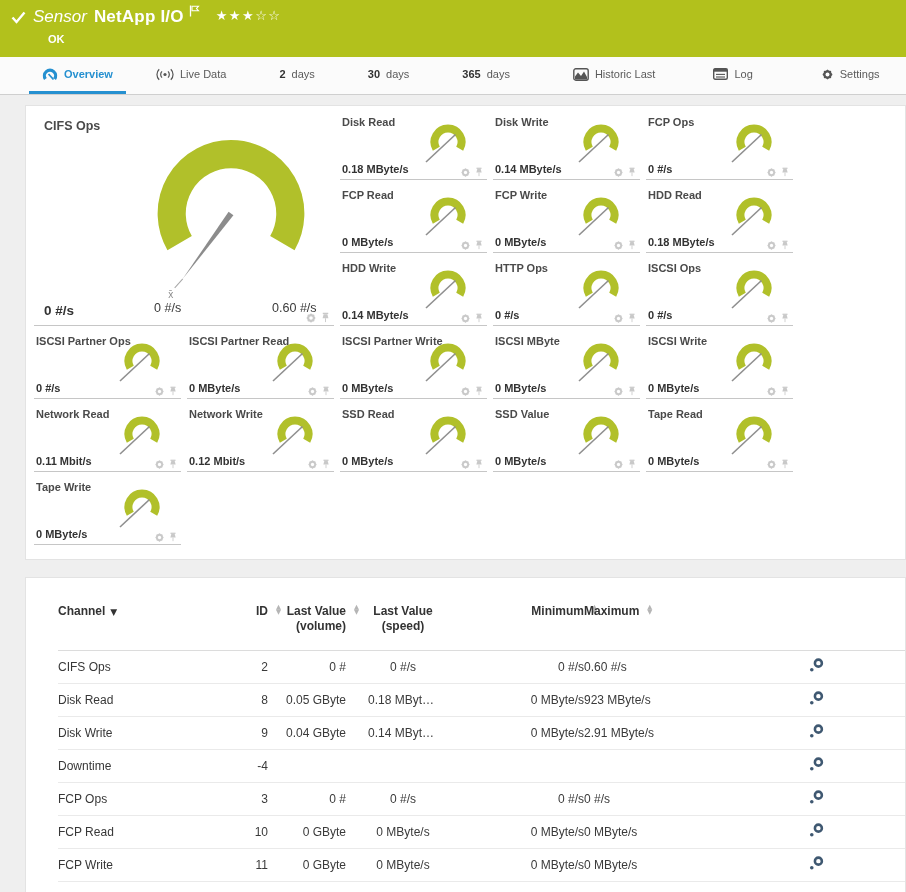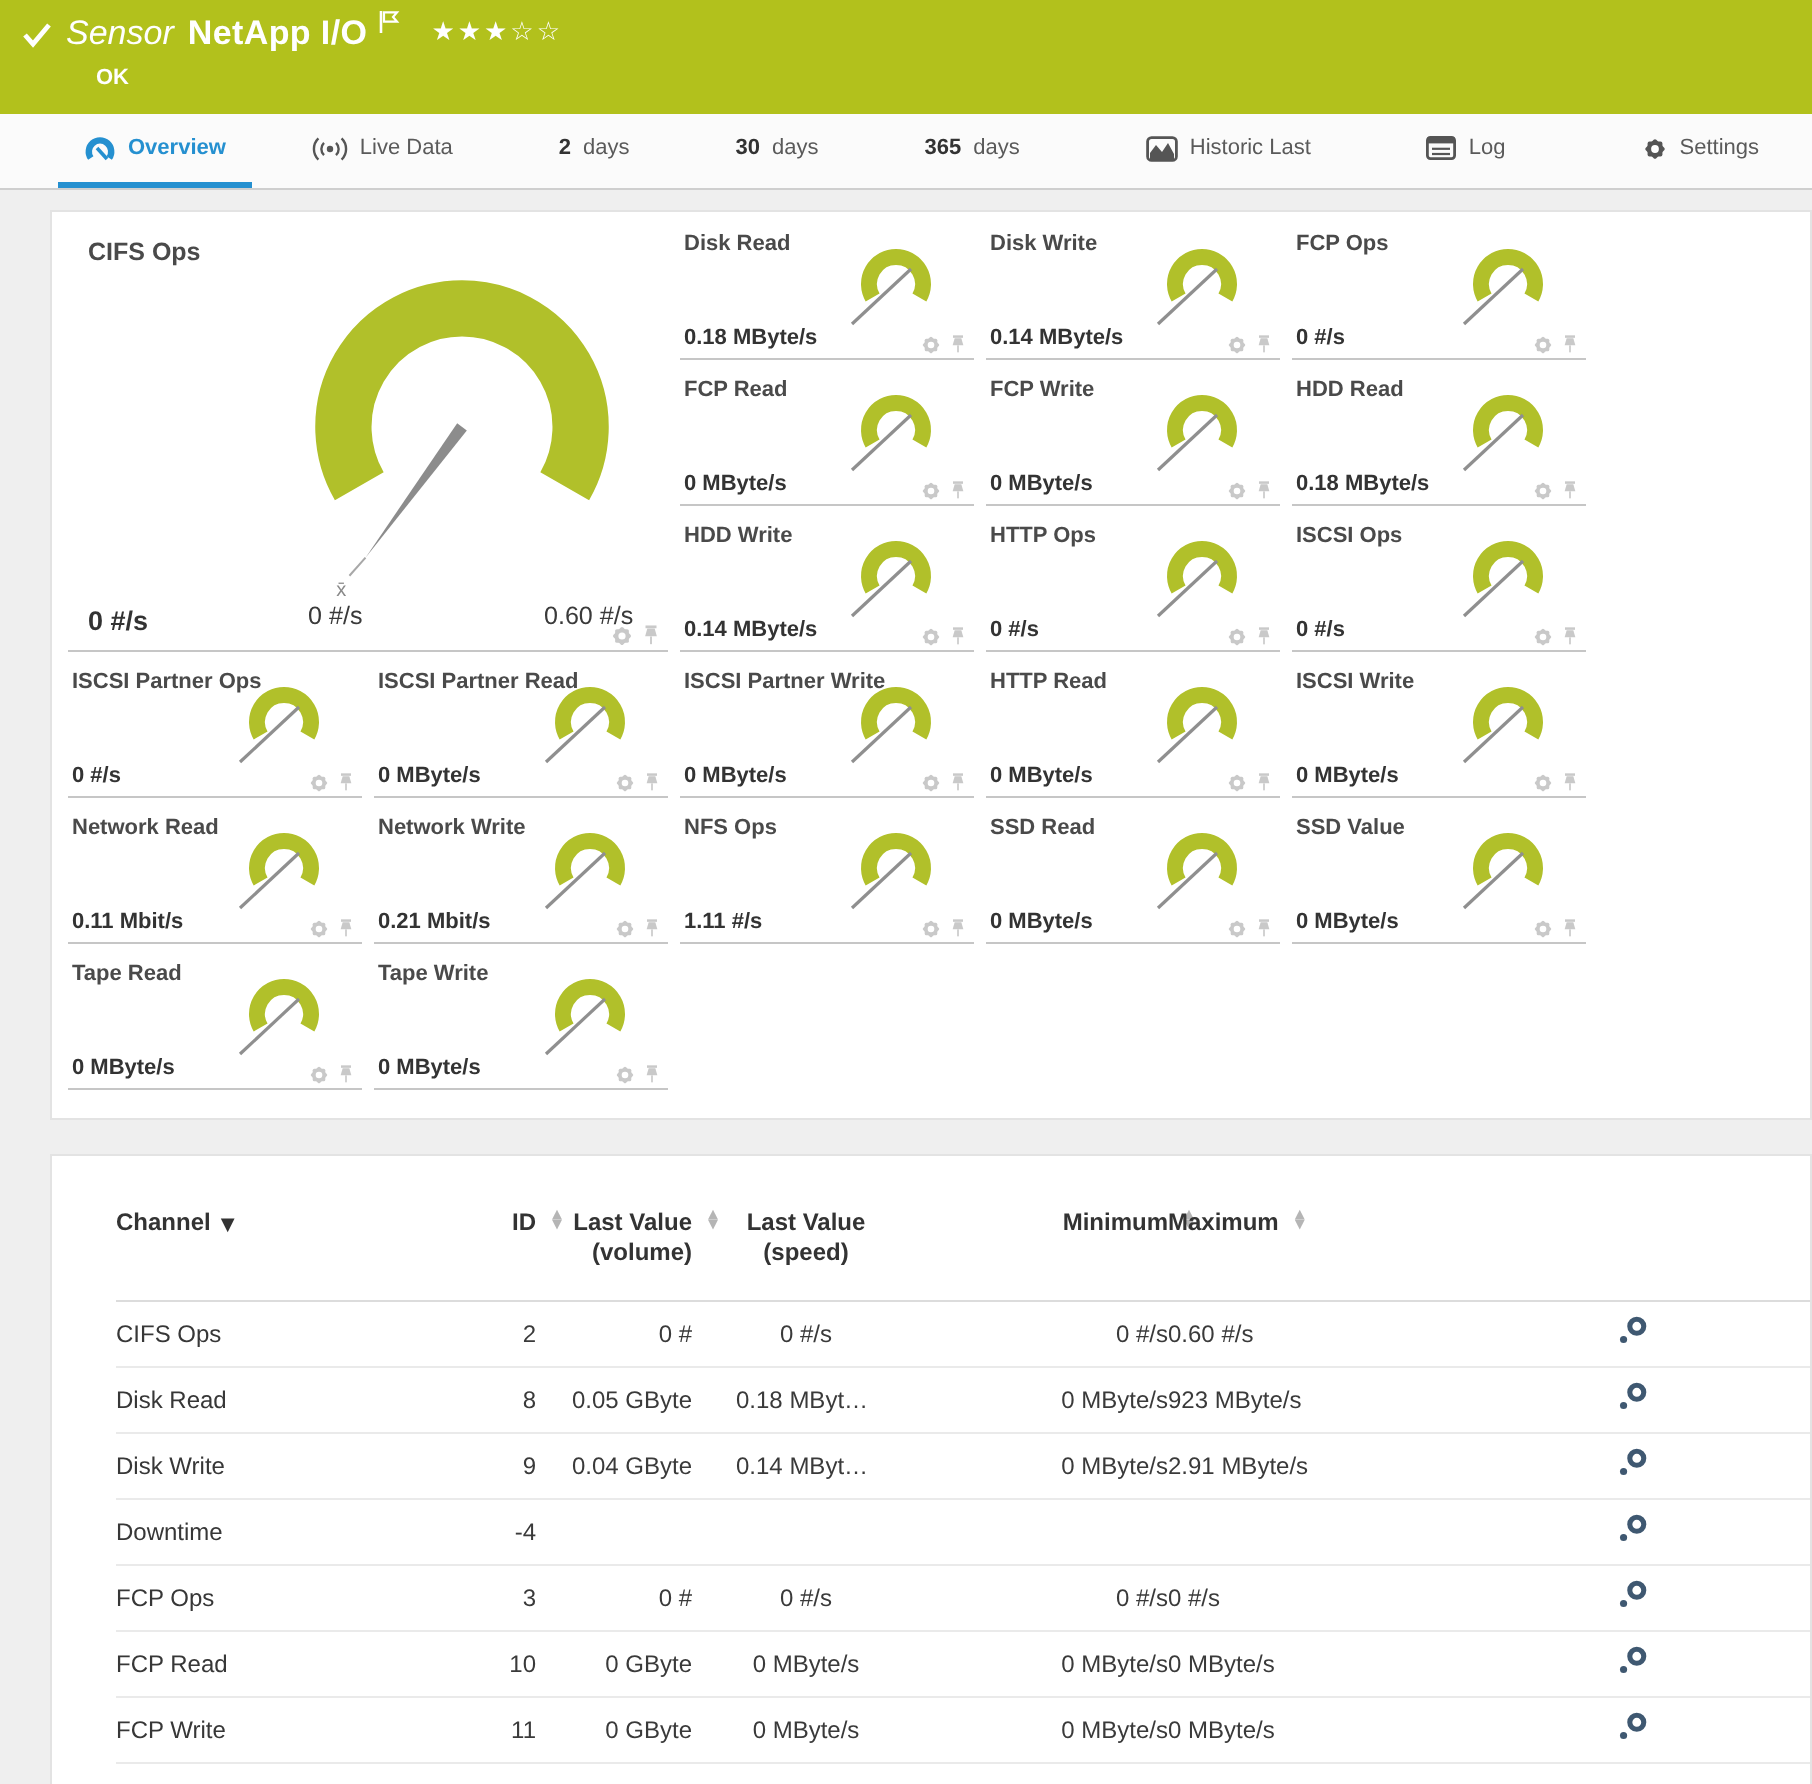--- a/index.html
+++ b/index.html
@@ -463,21 +463,21 @@
       </span>
       <span>
         <svg width="10" height="10" viewBox="0 0 12 12" fill="currentColor">
               <use href="#sym-pin"></use>
             </svg>
       </span>
     </div>
   </div>
 
   <div class="gpanel">
-    <div class="glabel">HTTP Read</div>
+    <div class="glabel">ISCSI MByte</div>
     <svg class="gsvg" width="52" height="46" viewBox="0 0 52 46">
       <use href="#sym-smallgauge"></use>
     </svg>
     <div class="gvalue">0 MByte/s</div>
     <div class="gicons">
       <span>
         <svg width="11" height="11" viewBox="0 0 14 14" fill="currentColor">
               <use href="#sym-gear"></use>
             </svg>
       </span>
@@ -527,54 +527,35 @@
             </svg>
       </span>
     </div>
   </div>
 
   <div class="gpanel">
     <div class="glabel">Network Write</div>
     <svg class="gsvg" width="52" height="46" viewBox="0 0 52 46">
       <use href="#sym-smallgauge"></use>
     </svg>
-    <div class="gvalue">0.21 Mbit/s</div>
-    <div class="gicons">
-      <span>
-        <svg width="11" height="11" viewBox="0 0 14 14" fill="currentColor">
-              <use href="#sym-gear"></use>
-            </svg>
-      </span>
-      <span>
-        <svg width="10" height="10" viewBox="0 0 12 12" fill="currentColor">
-              <use href="#sym-pin"></use>
-            </svg>
-      </span>
-    </div>
-  </div>
-
-  <div class="gpanel">
-    <div class="glabel">NFS Ops</div>
-    <svg class="gsvg" width="52" height="46" viewBox="0 0 52 46">
-      <use href="#sym-smallgauge"></use>
-    </svg>
-    <div class="gvalue">1.11 #/s</div>
-    <div class="gicons">
-      <span>
-        <svg width="11" height="11" viewBox="0 0 14 14" fill="currentColor">
-              <use href="#sym-gear"></use>
-            </svg>
-      </span>
-      <span>
-        <svg width="10" height="10" viewBox="0 0 12 12" fill="currentColor">
-              <use href="#sym-pin"></use>
-            </svg>
-      </span>
-    </div>
-  </div>
+    <div class="gvalue">0.12 Mbit/s</div>
+    <div class="gicons">
+      <span>
+        <svg width="11" height="11" viewBox="0 0 14 14" fill="currentColor">
+              <use href="#sym-gear"></use>
+            </svg>
+      </span>
+      <span>
+        <svg width="10" height="10" viewBox="0 0 12 12" fill="currentColor">
+              <use href="#sym-pin"></use>
+            </svg>
+      </span>
+    </div>
+  </div>
+
 
   <div class="gpanel">
     <div class="glabel">SSD Read</div>
     <svg class="gsvg" width="52" height="46" viewBox="0 0 52 46">
       <use href="#sym-smallgauge"></use>
     </svg>
     <div class="gvalue">0 MByte/s</div>
     <div class="gicons">
       <span>
         <svg width="11" height="11" viewBox="0 0 14 14" fill="currentColor">

